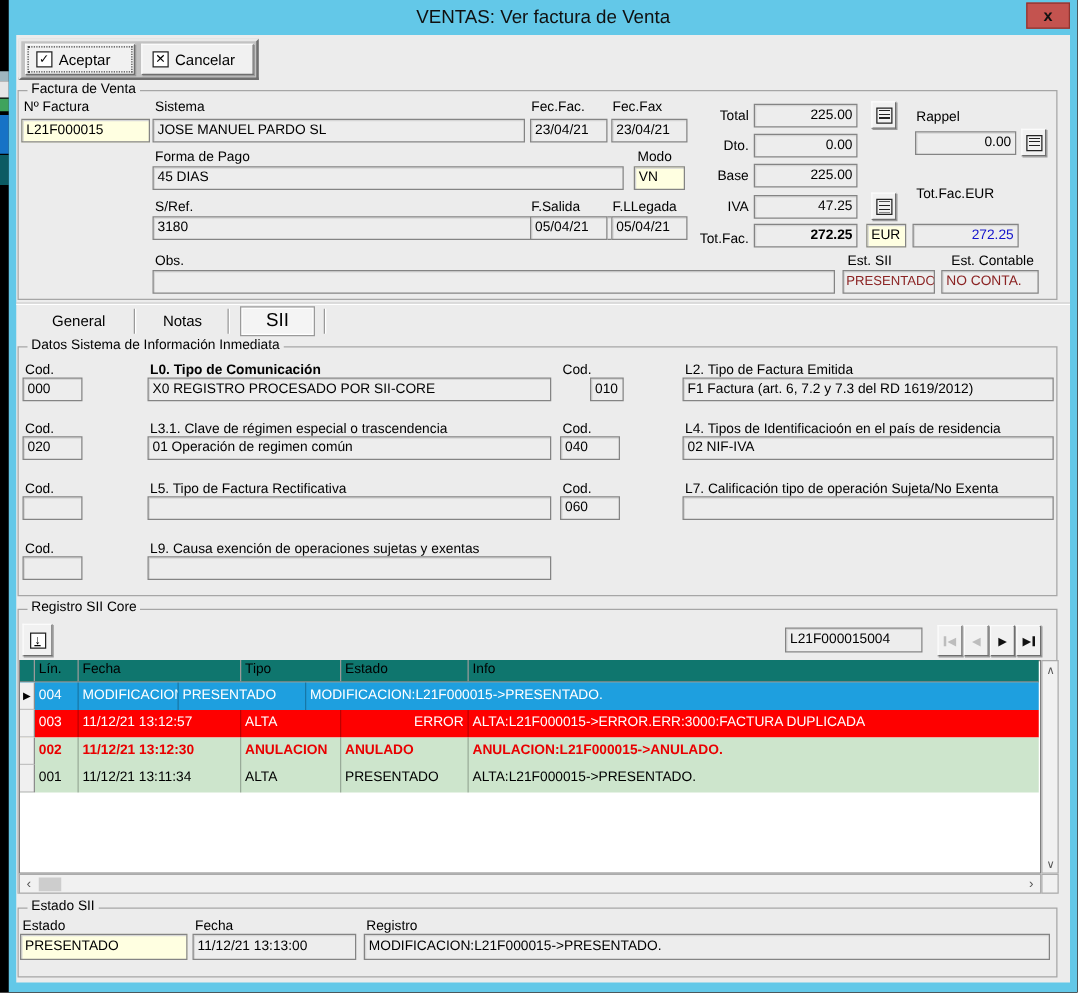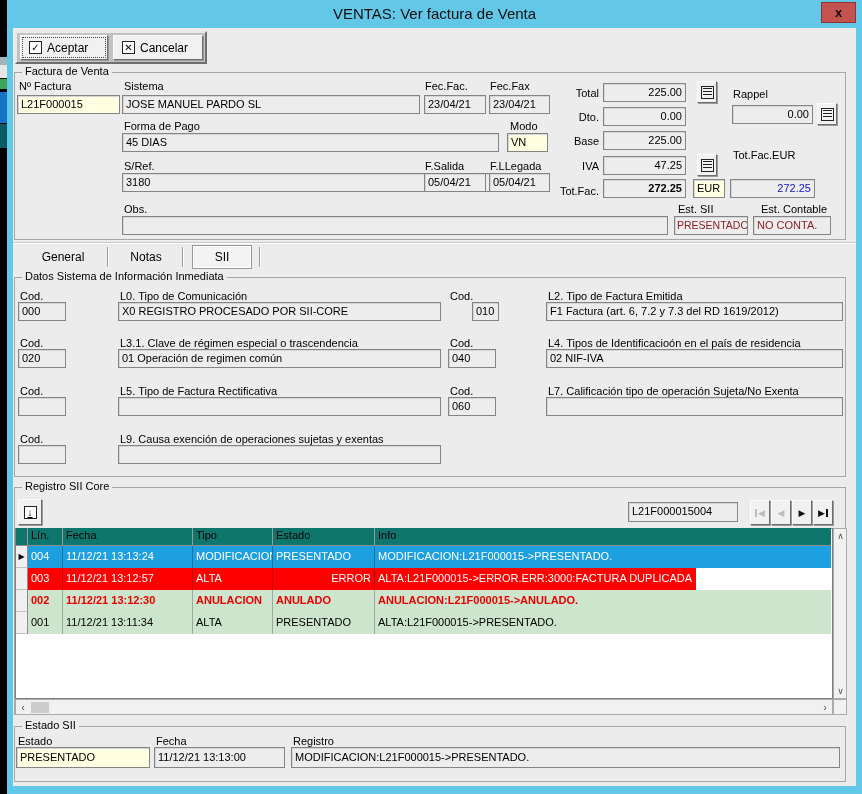--- a/index.html
+++ b/index.html
@@ -42,21 +42,21 @@
            display:flex;align-items:center;justify-content:center;padding:0;box-sizing:border-box;}
   .lines{display:inline-block;width:9px;height:9px;border:1px solid #222;
          background:repeating-linear-gradient(to bottom,#222 0 1px,transparent 1px 3px);
          background-origin:content-box;padding:1px;box-sizing:content-box;background-clip:content-box;}
   .dlicon{display:inline-block;width:13px;height:13px;border:1px solid #222;font-size:10px;
           line-height:12px;text-align:center;text-decoration:underline;box-sizing:border-box;background:#fff;}
   
   .tab{position:absolute;top:221px;height:16px;line-height:16px;font-size:12px;}
   .tabsep{position:absolute;top:219px;width:1px;height:20px;background:#9a9a9a;box-shadow:1px 0 0 #fff;}
   .tabactive{position:absolute;background:#F4F4F4;border:1px solid #9a9a9a;box-shadow:inset 0 0 0 1px #fff;
-             text-align:center;box-sizing:border-box;font-size:12px;}
+             text-align:center;box-sizing:border-box;font-size:15px;}
   
   .navbtn{position:absolute;width:20px;height:25px;background:#F1F1F1;border:1px solid;
           border-color:#FBFBFB #6E6E6E #6E6E6E #FBFBFB;box-shadow:1px 1px 0 #9a9a9a;padding:0;
           display:flex;align-items:center;justify-content:center;gap:1px;font-size:9px;}
   .navbtn .vbar{display:inline-block;width:2px;height:8px;background:currentColor;}
   .navbtn.dis{color:#BDBDBD;}
   .navbtn.en{color:#111;}
   
   .tbody{position:absolute;background:#fff;border:1px solid #808080;box-sizing:border-box;}
   .thead{position:absolute;display:flex;height:18px;box-sizing:border-box;background:#0f766e;
@@ -176,21 +176,21 @@
       <div class="tabsep" style="left:169px;"></div>
       <div class="tabactive" style="left:179px;top:217px;width:60px;height:24px;line-height:22px;">SII</div>
       <div class="tabsep" style="left:246px;"></div>
 
       <div class="grp" style="left:1px;top:249px;width:832px;height:200px;">
         <span class="cap">Datos Sistema de Información Inmediata</span>
       </div>
 
       <span class="lbl" style="left:7px;top:262px;">Cod.</span>
       <div class="fld" style="left:5px;top:274px;width:48px;">000</div>
-      <span class="lbl" style="left:107px;top:262px;">L0. Tipo de Comunicación</span>
+      <span class="lbl" style="left:107px;top:262px;font-weight:bold;">L0. Tipo de Comunicación</span>
       <div class="fld" style="left:105px;top:274px;width:323px;">X0 REGISTRO PROCESADO POR SII-CORE</div>
       <span class="lbl" style="left:437px;top:262px;">Cod.</span>
       <div class="fld" style="left:459px;top:274px;width:27px;">010</div>
       <span class="lbl" style="left:535px;top:262px;">L2. Tipo de Factura Emitida</span>
       <div class="fld" style="left:533px;top:274px;width:297px;">F1 Factura (art. 6, 7.2 y 7.3 del RD 1619/2012)</div>
 
       <span class="lbl" style="left:7px;top:309px;">Cod.</span>
       <div class="fld" style="left:5px;top:321px;width:48px;">020</div>
       <span class="lbl" style="left:107px;top:309px;">L3.1. Clave de régimen especial o trascendencia</span>
       <div class="fld" style="left:105px;top:321px;width:323px;">01 Operación de regimen común</div>
@@ -241,26 +241,25 @@
         <div class="hc" style="width:35px;">Lín.</div>
         <div class="hc" style="width:130px;">Fecha</div>
         <div class="hc" style="width:80px;">Tipo</div>
         <div class="hc" style="width:102px;">Estado</div>
         <div class="hc" style="width:456px;border-right:none;">Info</div>
       </div>
 
       <div class="trow r-selected" style="left:3px;top:518px;width:815px;">
         <div class="selcell">▶</div>
         <div class="tc" style="width:35px;">004</div>
-        <div class="tc" style="width:130px;">11/12/21 13:13:24</div>
         <div class="tc" style="width:80px;">MODIFICACION</div>
         <div class="tc" style="width:102px;">PRESENTADO</div>
         <div class="tc" style="width:456px;border-right:none;">MODIFICACION:L21F000015-&gt;PRESENTADO.</div>
       </div>
-      <div class="trow r-error" style="left:3px;top:540px;width:680px;">
+      <div class="trow r-error" style="left:3px;top:540px;width:815px;">
         <div class="selcell"></div>
         <div class="tc" style="width:35px;">003</div>
         <div class="tc" style="width:130px;">11/12/21 13:12:57</div>
         <div class="tc" style="width:80px;">ALTA</div>
         <div class="tc" style="width:102px;text-align:right;">ERROR</div>
         <div class="tc" style="width:456px;border-right:none;">ALTA:L21F000015-&gt;ERROR.ERR:3000:FACTURA DUPLICADA</div>
       </div>
       <div class="trow r-anulado" style="left:3px;top:562px;width:815px;">
         <div class="selcell"></div>
         <div class="tc" style="width:35px;">002</div>

